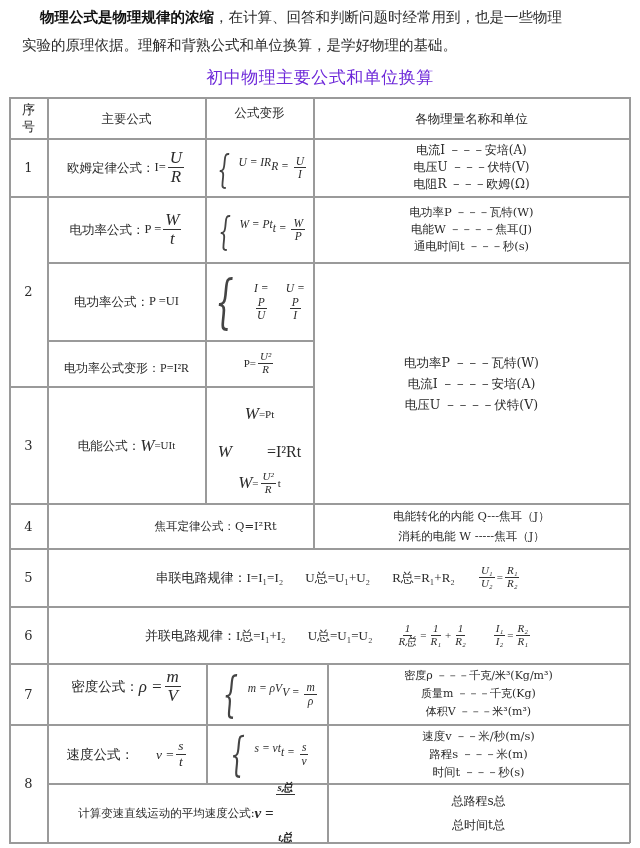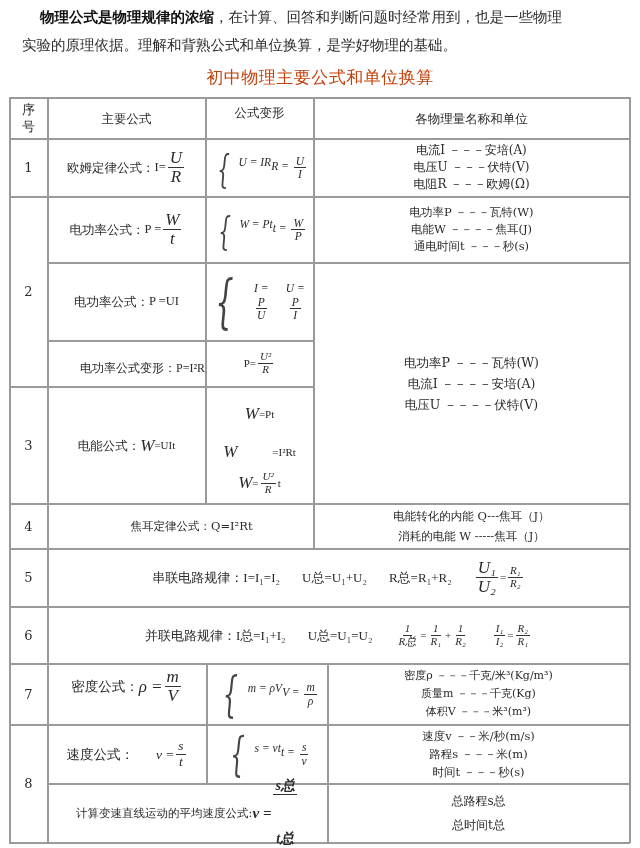--- a/index.html
+++ b/index.html
@@ -1,21 +1,21 @@
 <!DOCTYPE html>
 <html><head>
 <meta charset="utf-8">
 <style>
   html,body{margin:0;padding:0;background:#ffffff;}
   body{width:640px;height:848px;position:relative;overflow:hidden;
        font-family:"DejaVu Serif","Liberation Serif",serif;color:#222;}
   .intro{position:absolute;left:22px;font-size:14.5px;line-height:18px;color:#2b2b2b;white-space:nowrap;}
   .intro b{font-family:"DejaVu Sans","Liberation Sans",sans-serif;font-weight:bold;color:#111;}
   .title{position:absolute;left:0;width:640px;top:66px;text-align:center;font-size:17px;
-         font-family:"DejaVu Sans","Liberation Sans",sans-serif;color:#c2410c;letter-spacing:0.5px;}
+         font-family:"DejaVu Sans","Liberation Sans",sans-serif;color:#6d28d9;letter-spacing:0.5px;}
   .hl,.vl{position:absolute;background:#9a9a9a;}
   .hl{height:1.5px;}
   .vl{width:1.5px;}
   .cell{position:absolute;display:flex;flex-direction:column;align-items:center;justify-content:center;
         text-align:center;font-size:12.5px;line-height:19px;color:#2a2a2a;}
   .num{font-size:13px;}
   .m{font-family:"Liberation Serif","DejaVu Serif",serif;font-style:italic;}
   .rm{font-family:"Liberation Serif","DejaVu Serif",serif;}
   .frac{display:inline-flex;flex-direction:column;align-items:center;vertical-align:middle;margin:0 2px;line-height:1.05;}
   .frac .n{border-bottom:1px solid #333;padding:0 2px;}
@@ -147,21 +147,21 @@
             <span class="d">U</span>
           </span></span>
       <span><span>U = </span><span class="frac">
             <span class="n">P</span>
             <span class="d">I</span>
           </span></span>
     </div>
   </div>
 </div>
 
-<div class="cell" style="left:48px;top:341px;width:157px;height:55px;font-size:12px;align-items:flex-end;">
+<div class="cell" style="left:48px;top:341px;width:157px;height:55px;font-size:12px;">
   <div class="row">
     <span>电功率公式变形：</span>
     <span class="rm">P=I²R</span>
   </div>
 </div>
 <div class="cell" style="left:206px;top:341px;width:107px;height:45px;font-size:11px;">
   <div class="row rm">
     <span>P=</span>
     <span class="frac m">
         <span class="n">U²</span>
@@ -184,53 +184,53 @@
     <span class="rm" style="font-size:11px;"> =UIt</span>
   </div>
 </div>
 <div class="cell" style="left:206px;top:387px;width:107px;height:116px;line-height:38px;">
   <div class="row">
       <span class="m big">W</span>
       <span class="rm" style="font-size:11px;"> =Pt</span>
     </div>
   <div class="row">
       <span class="m big">W</span>
-      <span class="rm" style="font-size:11px;margin-left:35px;"> =I²Rt</span>
+      <span class="rm" style="font-size:16px;margin-left:35px;"> =I²Rt</span>
     </div>
   <div class="row" style="line-height:1.1;">
       <span class="m big">W</span>
       <span class="rm" style="font-size:11px;"> =</span>
       <span class="frac m" style="font-size:11px;">
         <span class="n">U²</span>
         <span class="d">R</span>
       </span>
       <span class="rm" style="font-size:11px;"> t</span>
     </div>
 </div>
 
 <div class="cell num" style="left:10px;top:504px;width:37px;height:44px;">4</div>
-<div class="cell" style="left:48px;top:504px;width:287px;height:44px;font-size:11.5px;line-height:20px;">
+<div class="cell" style="left:48px;top:504px;width:287px;height:44px;font-size:11.5px;line-height:20px;padding-left:24px;">
   <span>焦耳定律公式：Q=I²Rt</span>
 </div>
 <div class="cell" style="left:314px;top:504px;width:315px;height:44px;font-size:11.5px;line-height:20px;">
   <span>电能转化的内能 Q---焦耳（J）</span>
   <span>消耗的电能 W -----焦耳（J）</span>
 </div>
 
 <div class="cell num" style="left:10px;top:549px;width:37px;height:57px;">5</div>
 <div class="cell" style="left:48px;top:549px;width:581px;height:57px;font-size:13px;">
   <div class="row">
     <span>串联电路规律：</span>
     <span class="rm">I=I₁=I₂</span>
       <span class="gap"></span>
     <span class="rm">U总=U₁+U₂</span>
       <span class="gap"></span>
     <span class="rm">R总=R₁+R₂</span>
       <span class="gap"></span>
-    <span class="frac m" style="font-size:17px;">
+    <span class="frac m" style="font-size:11px;">
         <span class="n">U₁</span>
         <span class="d">U₂</span>
       </span>
     <span class="rm" style="font-size:11px;">=</span>
     <span class="frac m" style="font-size:11px;">
         <span class="n">R₁</span>
         <span class="d">R₂</span>
       </span>
   </div>
 </div>
@@ -325,21 +325,21 @@
 </div>
 <div class="cell" style="left:328px;top:725px;width:301px;height:58px;font-size:11.5px;line-height:18px;">
   <span>速度v －－米/秒(m/s)</span>
   <span>路程s －－－米(m)</span>
   <span>时间t －－－秒(s)</span>
 </div>
 <div class="cell" style="left:48px;top:784px;width:279px;height:58px;font-size:11.5px;">
   <div class="row">
     <span>计算变速直线运动的平均速度公式:</span>
     <span class="m" style="font-size:15px;font-weight:bold;">v =</span>
-    <span class="frac m" style="font-size:14px;font-weight:bold;gap:37px;">
+    <span class="frac m" style="font-size:11px;font-weight:bold;gap:37px;">
         <span class="n">s总</span>
         <span class="d">t总</span>
       </span>
   </div>
 </div>
 <div class="cell" style="left:328px;top:784px;width:301px;height:58px;font-size:12px;line-height:24px;">
   <span>总路程s总</span>
   <span>总时间t总</span>
 </div>
 

